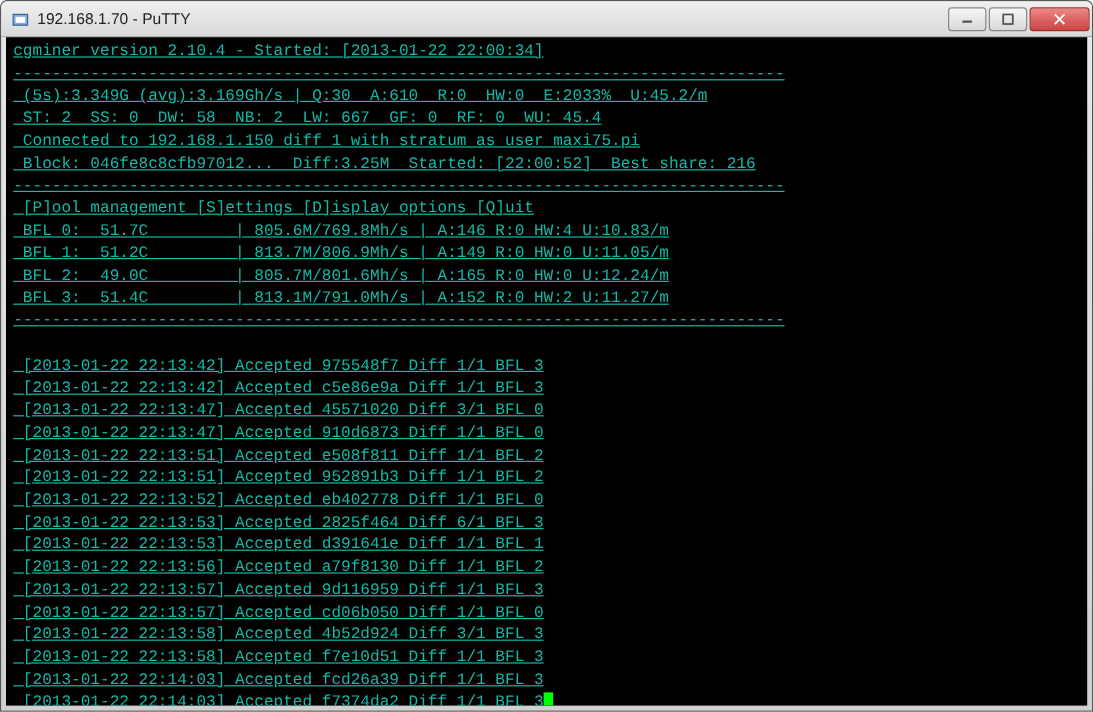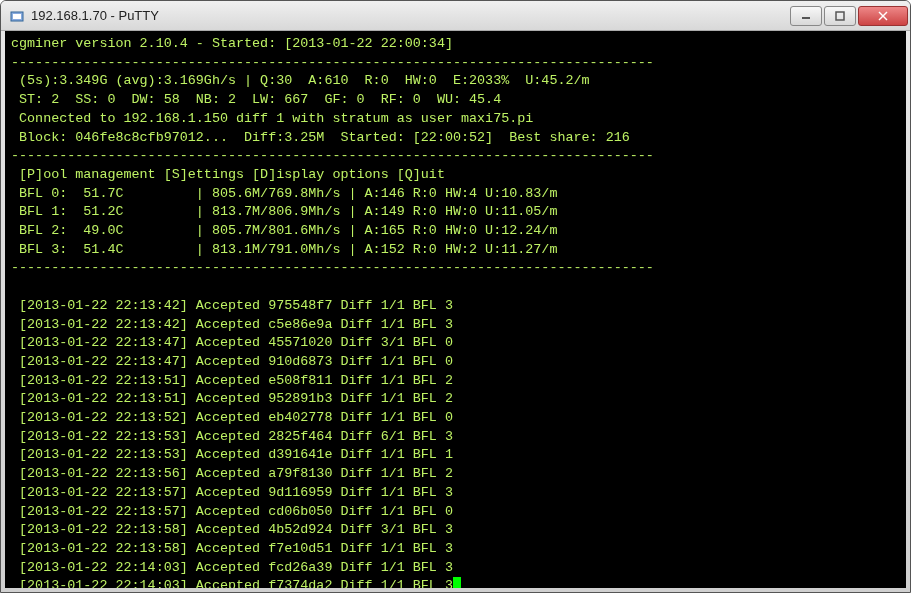--- a/index.html
+++ b/index.html
@@ -66,29 +66,30 @@
     background: linear-gradient(to bottom, #e88, #c44);
     color: #fff;
     border-color: #933;
   }
   .win-btn.close svg { stroke: #fff; }
   .win-btn svg { stroke: #555; }
   
   .terminal {
     flex: 1;
     background: #000;
-    color: #bef264;
+    color: #14b8a6;
     font-family: 'Courier New', monospace;
     font-size: 13.4px;
     line-height: 18.7px;
     padding: 4px 6px;
     white-space: pre;
     overflow: hidden;
     position: relative;
     margin: 0 4px 4px 4px;
+    text-decoration: underline;
   }
   
   .cursor {
     display: inline-block;
     width: 8px;
     height: 16px;
     background: #00ff00;
     vertical-align: text-bottom;
   }
 </style>

